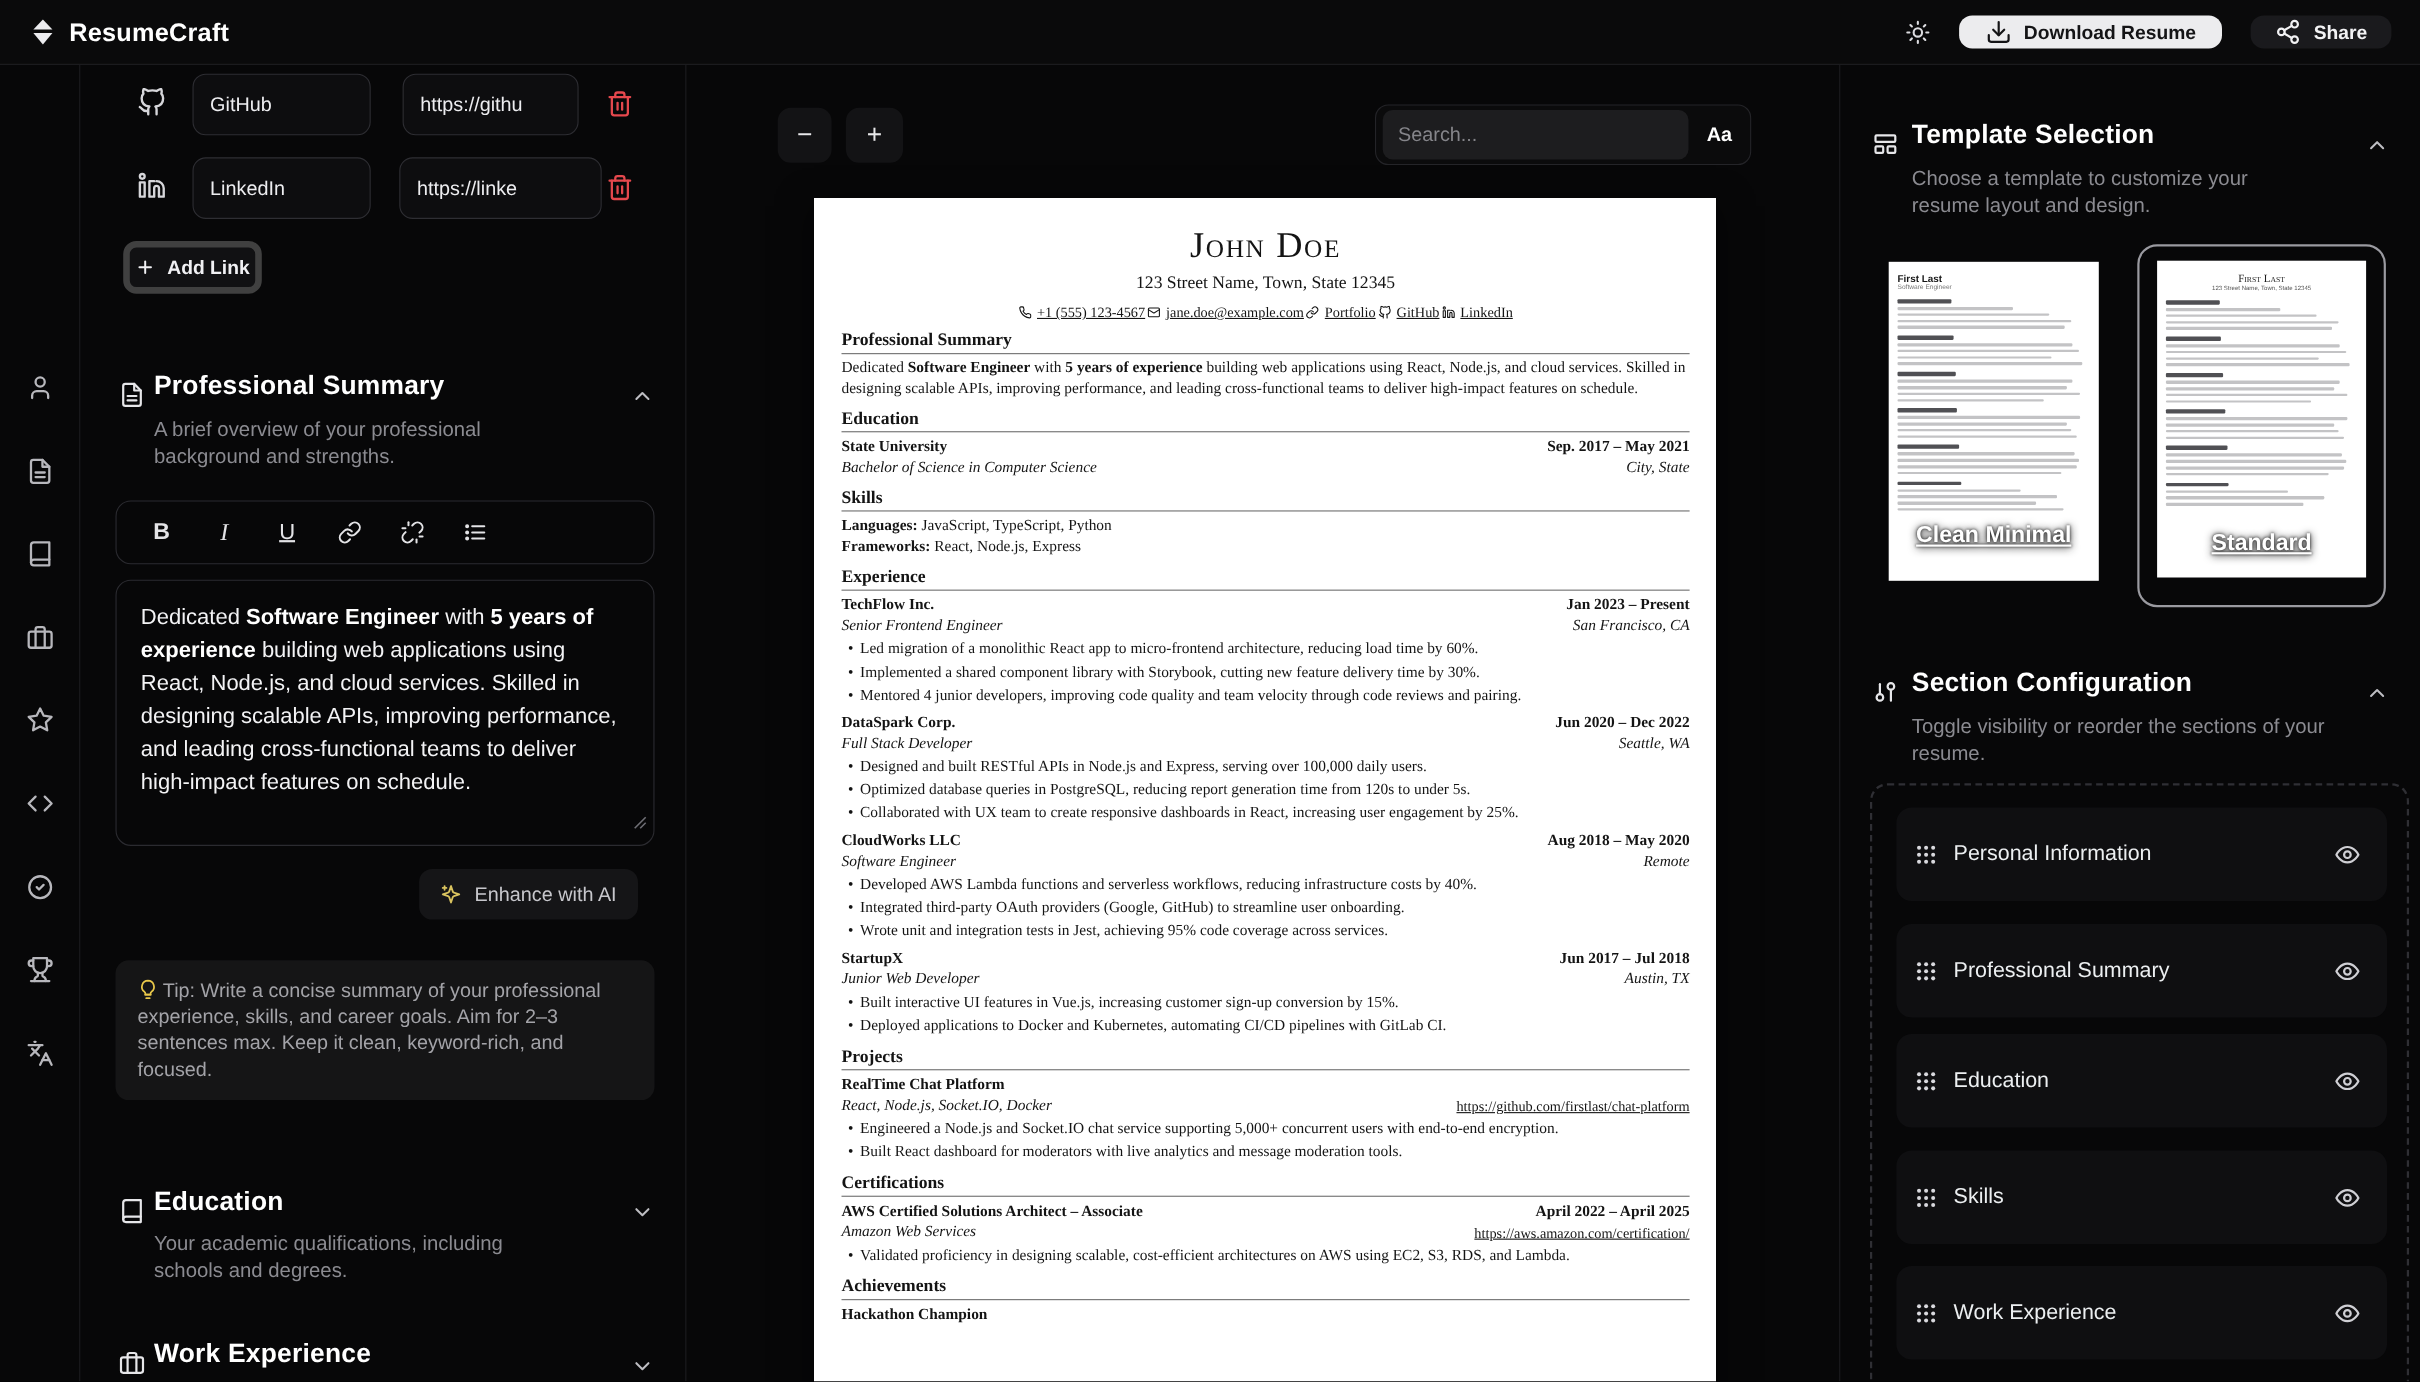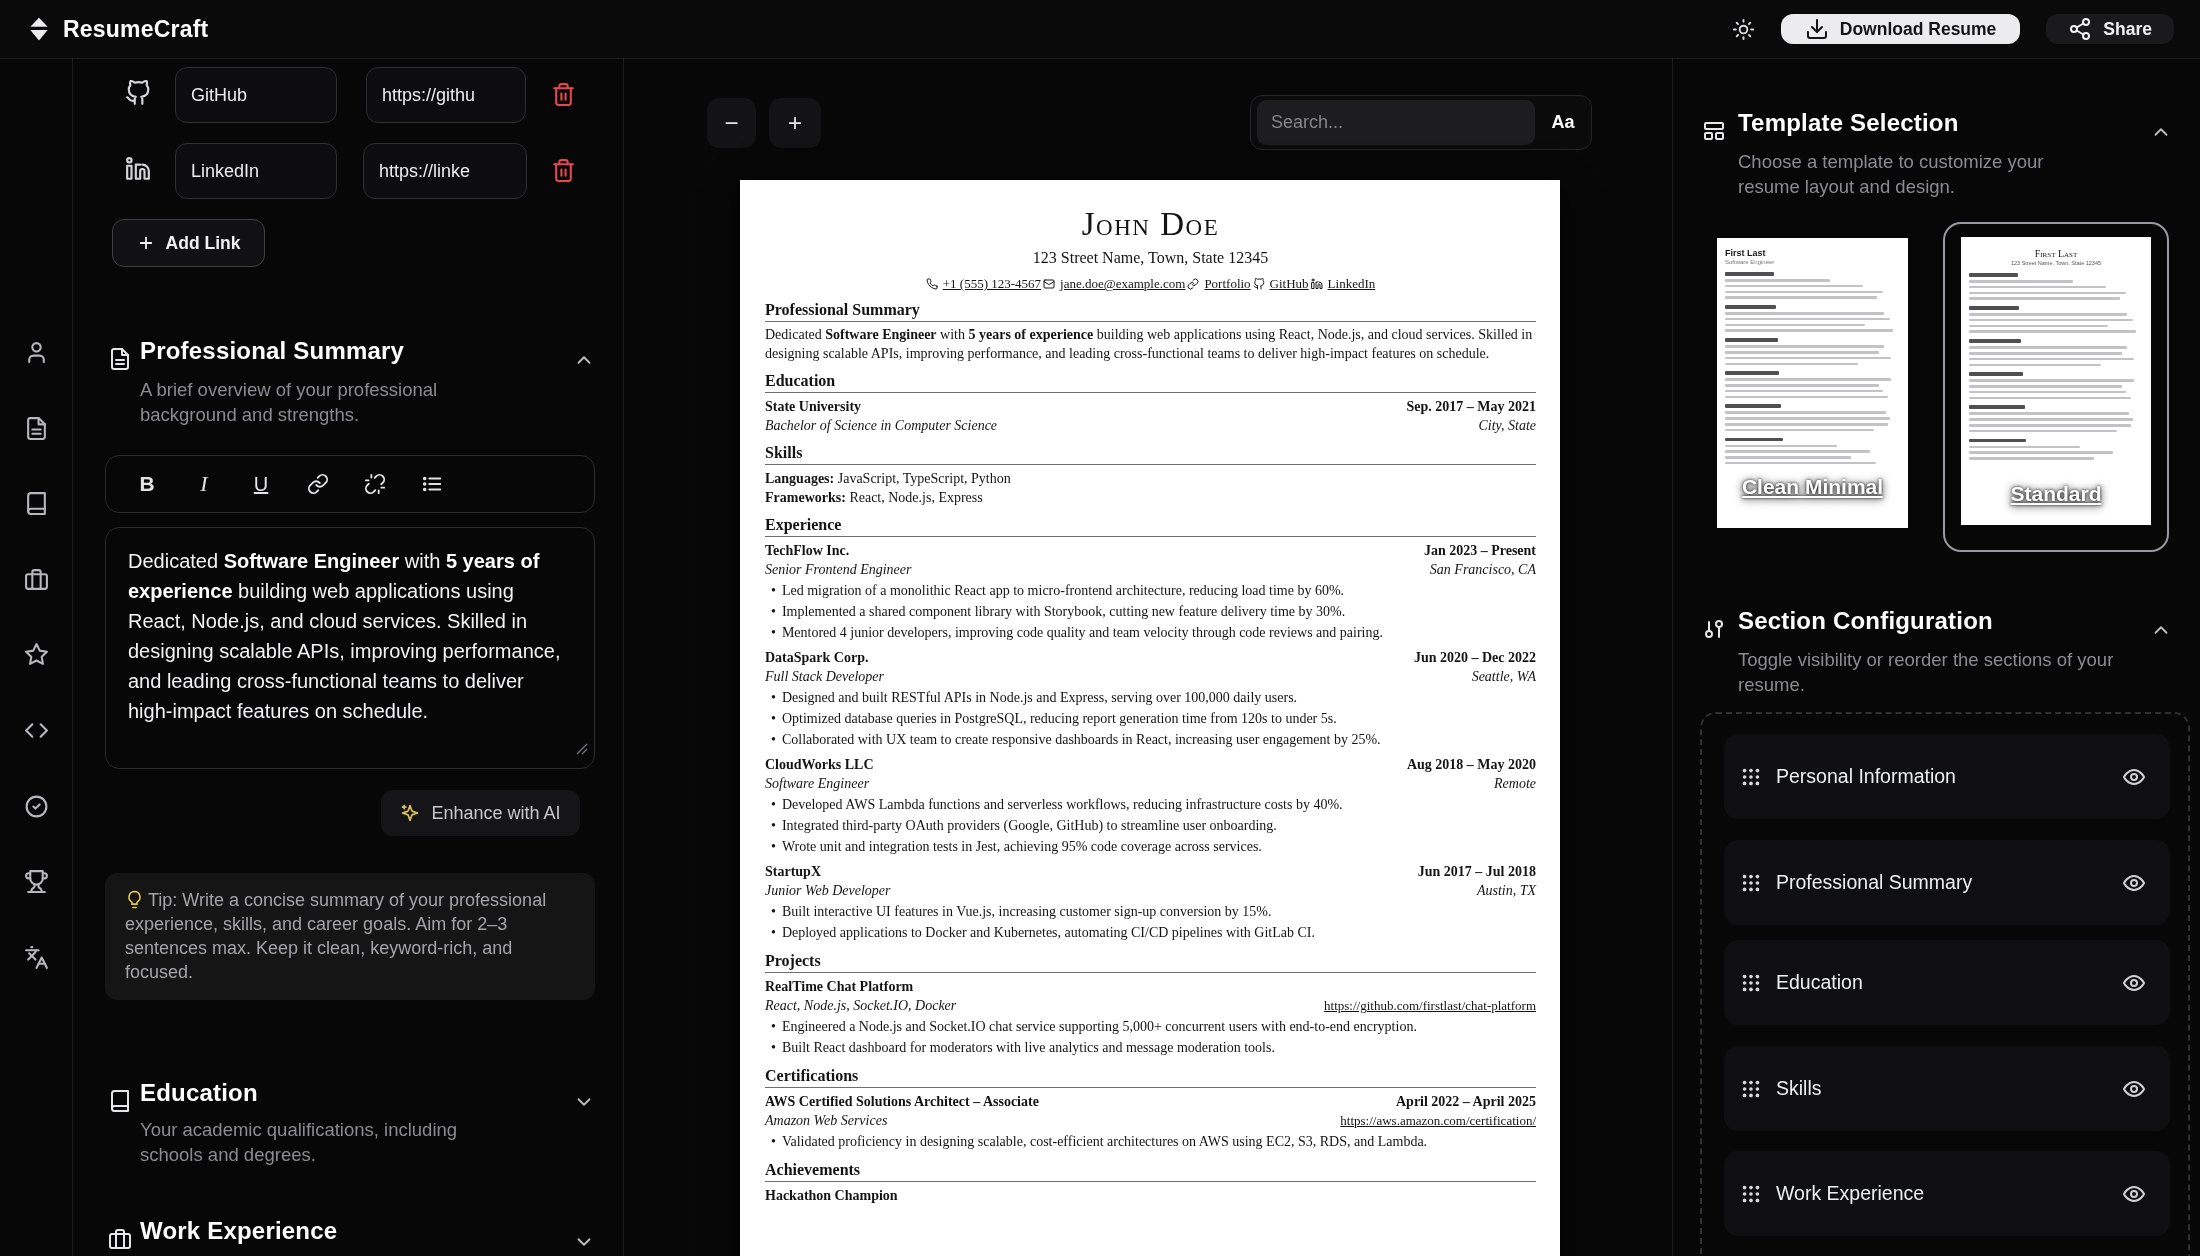--- a/index.html
+++ b/index.html
@@ -36,22 +36,22 @@
   
   .left-panel { position:absolute; left:73px; top:59px; width:551px; height:1197px;
     border-right:1px solid #1c1c20; }
   .link-row { position:absolute; height:56px; display:flex; align-items:center; }
   .link-row .plat-ic { position:absolute; left:52px; color:#d6d6da; }
   .link-row .plat-ic svg { width:26px; height:26px; }
   .fld { position:absolute; height:56px; background:#0d0d0f; border:1px solid #2e2e33;
     border-radius:12px; color:#ededf0; font-family:inherit; font-size:18px; padding:0 15px; outline:none; }
   .trash-btn { position:absolute; left:478px; top:15px; background:none; border:none; color:#e5484d; cursor:pointer; }
   .trash-btn svg { width:25px; height:25px; }
-  .add-link-btn { position:absolute; left:39px; top:160px; width:153px; height:48px;
-    background:#111113; border:1px solid #404040; border-radius:12px; color:#f0f0f3;
+  .add-link-btn { position:absolute; left:39px; top:160px; width:126px; height:48px;
+    background:#111113; border:6px solid #404040; border-radius:12px; color:#f0f0f3;
     font-family:inherit; font-size:17.5px; font-weight:600; display:flex; align-items:center;
     justify-content:center; gap:11px; cursor:pointer; }
   .add-link-btn svg { width:18px; height:18px; }
 
   .sec-ic { position:absolute; left:35px; color:#e6e6e9; }
   .sec-ic svg { width:24px; height:24px; }
   .sec-title { position:absolute; left:67px; font-size:24px; font-weight:650; color:#fff; letter-spacing:.2px; }
   .sec-sub { position:absolute; left:67px; font-size:18.5px; line-height:1.36; color:#8b8b91; }
   .chev { position:absolute; color:#bdbdc2; cursor:pointer; }
   .chev svg { width:22px; height:22px; }
@@ -271,21 +271,21 @@
               </svg>
             </span></button>
         </div>
         <div class="link-row" style="top:84px;left:0;width:551px">
           <span class="plat-ic"><svg viewBox="0 0 24 24" fill="none" stroke="currentColor" stroke-width="2" stroke-linecap="round" stroke-linejoin="round">
               <path d="M16 8a6 6 0 0 1 6 6v7h-4v-7a2 2 0 0 0-2-2 2 2 0 0 0-2 2v7h-4V8h4"></path>
               <rect x="2" y="9" width="4" height="12"></rect>
               <circle cx="4" cy="4" r="2"></circle>
             </svg></span>
           <input class="fld" style="left: 102px; top: 0px; width: 162px;" value="LinkedIn">
-          <input class="fld" style="left: 290px; top: 0px; width: 164px;" value="https://linke">
+          <input class="fld" style="left: 290px; top: 0px; width: 184px;" value="https://linke">
           <button class="trash-btn"><span class="ic">
               <svg viewBox="0 0 24 24" fill="none" stroke="currentColor" stroke-width="2" stroke-linecap="round" stroke-linejoin="round">
                 <polyline points="3 6 5 6 21 6"></polyline>
                 <path d="M19 6v14a2 2 0 0 1-2 2H7a2 2 0 0 1-2-2V6m3 0V4a2 2 0 0 1 2-2h4a2 2 0 0 1 2 2v2"></path>
                 <line x1="10" y1="11" x2="10" y2="17"></line>
                 <line x1="14" y1="11" x2="14" y2="17"></line>
               </svg>
             </span></button>
         </div>
       </div>

